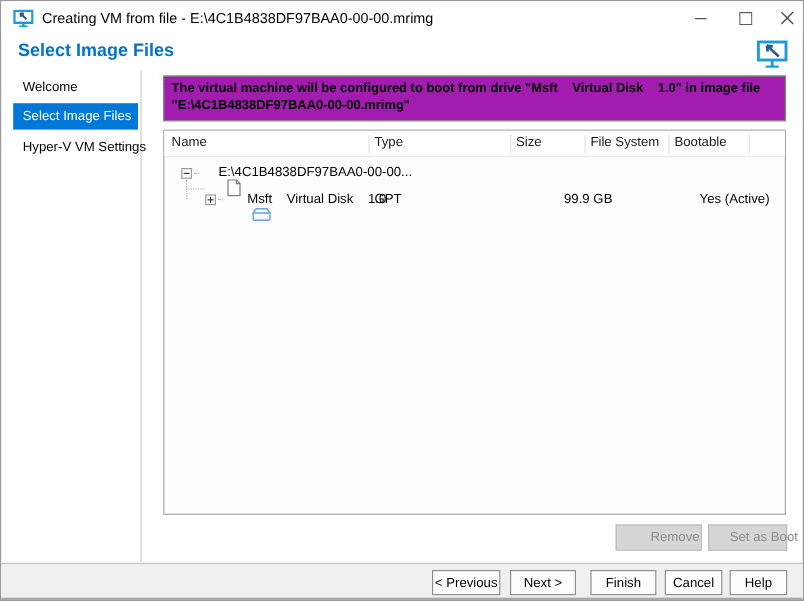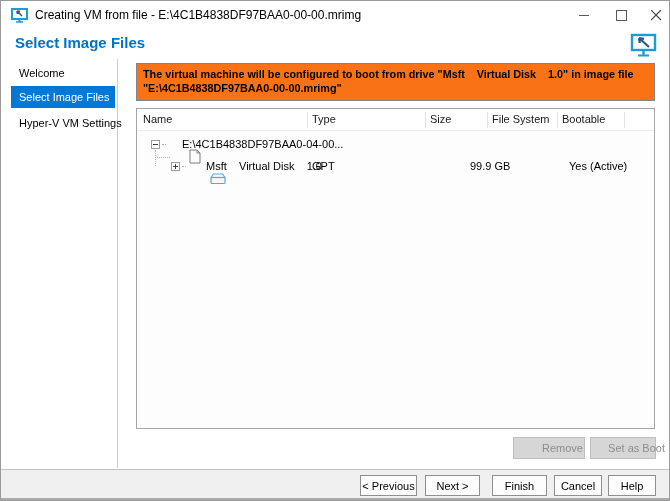--- a/index.html
+++ b/index.html
@@ -18,21 +18,21 @@
   
   .page-title{position:absolute;left:14px;top:33px;font-size:15px;font-weight:bold;color:#0074c9;}
   .viboot-icon{position:absolute;left:629px;top:32px;width:27px;height:24px;}
   
   .sidebar-sep{position:absolute;left:116px;top:58px;width:1px;height:409px;background:#cccccc;}
   .side-item{position:absolute;left:10px;width:104px;height:22px;display:flex;align-items:center;
     padding-left:8px;font-size:11px;color:#000;white-space:pre;cursor:default;}
   .side-item.sel{background:#0078d7;color:#ffffff;}
   .si-0{top:61px;} .si-1{top:85px;} .si-2{top:111px;}
   
-  .infobox{position:absolute;left:135px;top:62px;width:519px;height:38px;background:#f97316;
+  .infobox{position:absolute;left:135px;top:62px;width:519px;height:38px;background:#a21caf;
     border:1px solid #848484;padding:3px 6px;overflow:hidden;}
   .infobox .line{font-size:10.8px;font-weight:bold;color:#000;line-height:14px;white-space:pre;}
   
   .table{position:absolute;left:135px;top:107px;width:519px;height:321px;background:#fdfdfe;border:1px solid #a6a6a6;}
   .thead{position:absolute;left:0;top:0;width:100%;height:22px;background:#ffffff;border-bottom:1px solid #ececec;}
   .th{position:absolute;top:4px;font-size:11px;color:#1a1a1a;white-space:pre;cursor:default;}
   .th-name{left:6px;} .th-type{left:175px;} .th-size{left:293px;} .th-fs{left:355px;} .th-boot{left:425px;}
   .col-div{position:absolute;top:3px;width:1px;height:16px;background:#e2e2e2;}
   .cd-1{left:170px;} .cd-2{left:288px;} .cd-3{left:350px;} .cd-4{left:420px;} .cd-5{left:487px;}
   .row{position:absolute;left:0;width:100%;height:20px;font-size:11px;color:#000;}
@@ -133,39 +133,39 @@
 
     <div class="row row-0">
       <span class="expander" style="left:14px;"></span>
       <span class="tree-h" style="left:25px;width:4px;"></span>
       <span class="cell" style="left:28px;top:2px;">
         <svg width="12" height="15" viewBox="0 0 12 15">
           <path d="M1 1 H8 L11 4 V14 H1 Z" fill="#ffffff" stroke="#7a7a7a" stroke-width="1"></path>
           <path d="M8 1 V4 H11" fill="none" stroke="#7a7a7a" stroke-width="1"></path>
         </svg>
       </span>
-      <span class="cell" style="left:45px;">E:\4C1B4838DF97BAA0-04-00...</span>
+      <span class="cell" style="left:45px;">E:\4C1B4838DF97BAA0-00-00...</span>
     </div>
 
     <span class="tree-v" style="left:18px;top:41px;height:16px;"></span>
     <span class="tree-h" style="left:18px;top:48px;width:15px;"></span>
 
     <div class="row row-1">
       <span class="expander plus" style="left:34px;"></span>
       <span class="tree-h" style="left:45px;width:4px;"></span>
       <span class="cell" style="left:49px;top:4px;">
         <svg width="16" height="12" viewBox="0 0 16 12">
           <path d="M3.5 1 H12.5 L15 4.5 V9.5 Q15 10.5 14 10.5 H2 Q1 10.5 1 9.5 V4.5 Z" fill="#f2f8fc" stroke="#64a2d8" stroke-width="1.2"></path>
           <line x1="1" y1="4.5" x2="15" y2="4.5" stroke="#64a2d8" stroke-width="1.2"></line>
         </svg>
       </span>
       <span class="cell" style="left:69px;">Msft    Virtual Disk    1.0</span>
       <span class="cell" style="left:175px;">GPT</span>
       <span class="cell" style="left:293px;margin-left:40px;">99.9 GB</span>
-      <span class="cell" style="left:432px;">Yes (Active)</span>
+      <span class="cell" style="left:446px;">Yes (Active)</span>
     </div>
   </div>
 
   <div class="btn btn-remove disabled">Remove</div>
   <div class="btn btn-setboot disabled">Set as Boot</div>
 
   <div class="footer-line"></div>
   <div class="footer"></div>
   <div class="btn nav btn-prev">&lt; Previous</div>
   <div class="btn nav btn-next">Next &gt;</div>

